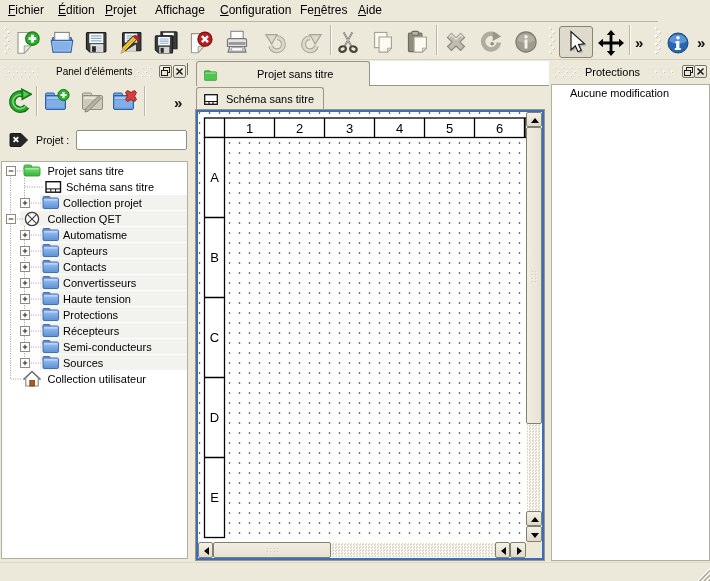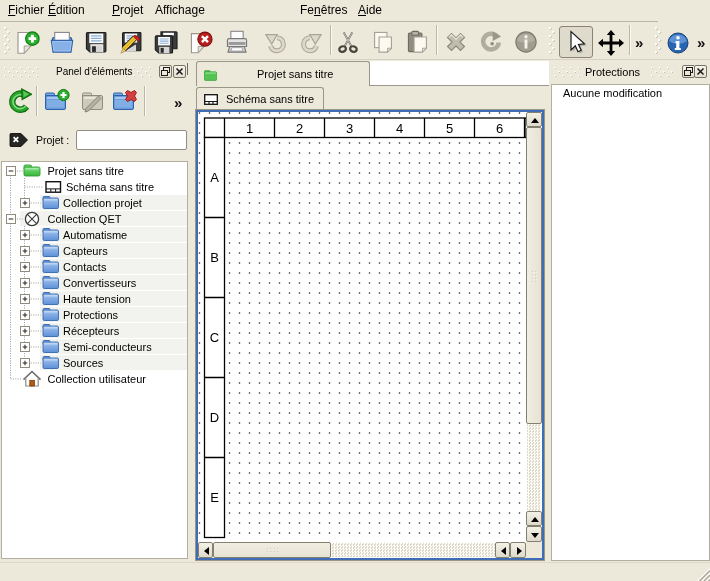--- a/index.html
+++ b/index.html
@@ -45,23 +45,24 @@
   background-size:3px 3px;}
 
 #filterinput{left:76px;top:130px;width:109px;height:18px;background:#fff;
   border:1px solid #918d80;border-radius:2px;}
 .txt{position:absolute;white-space:nowrap;}
 </style></head>
 <body>
 
 <div id="menubar" class="abs">
   <div class="mi" style="left:0"><u>F</u>ichier</div>
-  <div class="mi" style="left:40px"><u>É</u>dition</div>
-  <div class="mi" style="left:104px"><u>P</u>rojet</div>
+  <div class="mi" style="left:50px"><u>É</u>dition</div>
+  <div class="mi" style="left:97px"><u>P</u>rojet</div>
   <div class="mi" style="left:147px">Afficha<u>g</u>e</div>
+  <div class="mi" style="left:212px"><u>C</u>onfiguration</div>
   <div class="mi" style="left:292px">Fe<u>n</u>êtres</div>
   <div class="mi" style="left:350px"><u>A</u>ide</div>
 </div>
 
 <div id="toolbar" class="abs">
   <div class="handle" style="left:3px;top:4px;height:29px;"></div>
 
   <div class="tbtn" style="left:11px;">
   <svg width="27" height="27" viewBox="0 0 24 24">
     <path d="M4 3.5 h11.5 v12 l-6 6.5 H4 z" fill="#fdfdfd" stroke="#9b978a" stroke-width="1"></path>
@@ -523,21 +524,21 @@
         <rect x="1.5" y="4.5" width="6" height="5" fill="#ece9da" stroke="#1a1a1a"></rect>
       </svg>
     </div>
   <div class="dbtn" style="left:145px;top:3px;">
       <svg width="11" height="11" viewBox="0 0 11 11" style="position:absolute;left:0px;top:0px;">
         <path d="M2.5 2.5 L8.5 8.5 M8.5 2.5 L2.5 8.5" stroke="#1a1a1a" stroke-width="1.5"></path>
       </svg>
     </div>
 </div>
 <div id="rlist" class="abs" style="left:551px;top:84px;width:157px;height:475px;background:#fff;border:1px solid #b2aea0;">
-  <div class="txt" style="left:11px;top:2px;font-size:11px;">Aucune modification</div>
+  <div class="txt" style="left:18px;top:2px;font-size:11px;">Aucune modification</div>
 </div>
 
 <div id="grip" class="abs" style="left:695px;top:566px;width:15px;height:15px;"><svg width="15" height="15" viewBox="0 0 15 15">
       <path d="M3 15 L15 3" stroke="#fff" stroke-width="1.4"></path>
       <path d="M4.5 15 L15 4.5" stroke="#aba698" stroke-width="1.4"></path>
       <path d="M7.5 15 L15 7.5" stroke="#fff" stroke-width="1.4"></path>
       <path d="M9 15 L15 9" stroke="#aba698" stroke-width="1.4"></path>
       <path d="M12 15 L15 12" stroke="#fff" stroke-width="1.4"></path>
       <path d="M13.5 15 L15 13.5" stroke="#aba698" stroke-width="1.4"></path>
     </svg></div>

